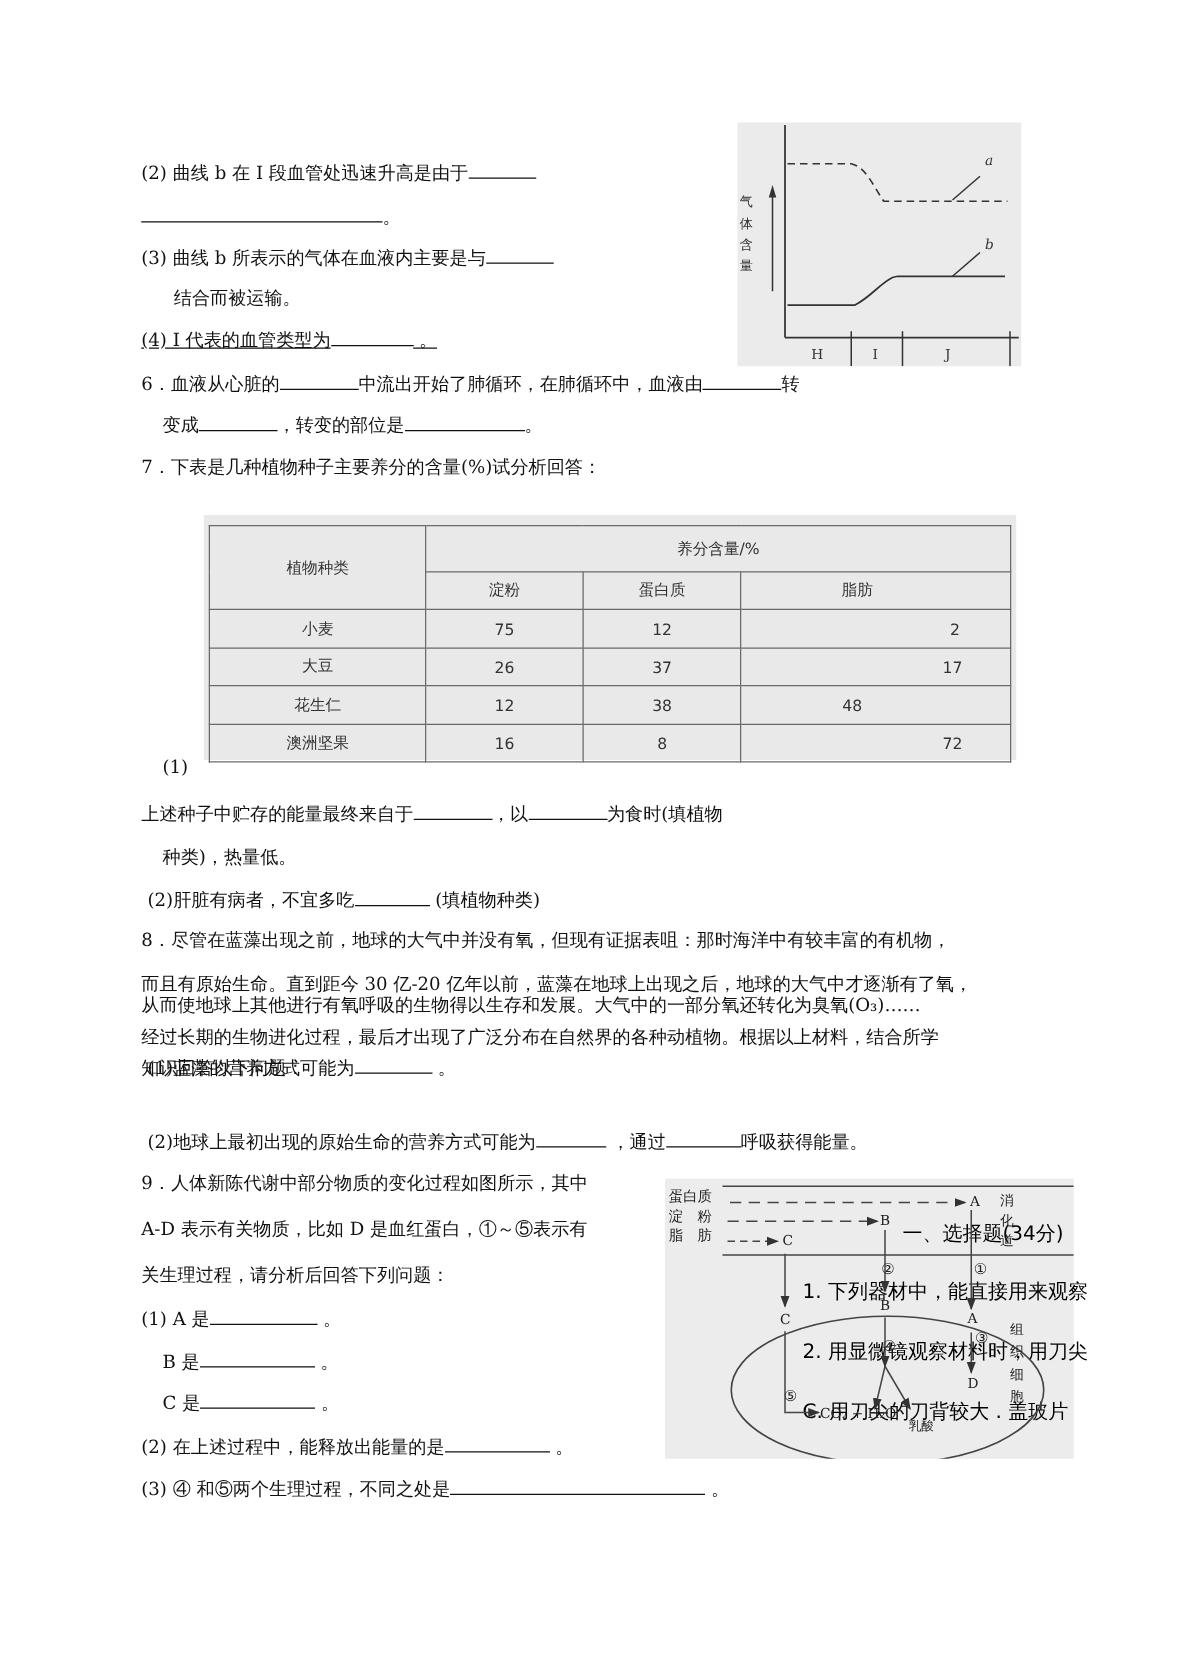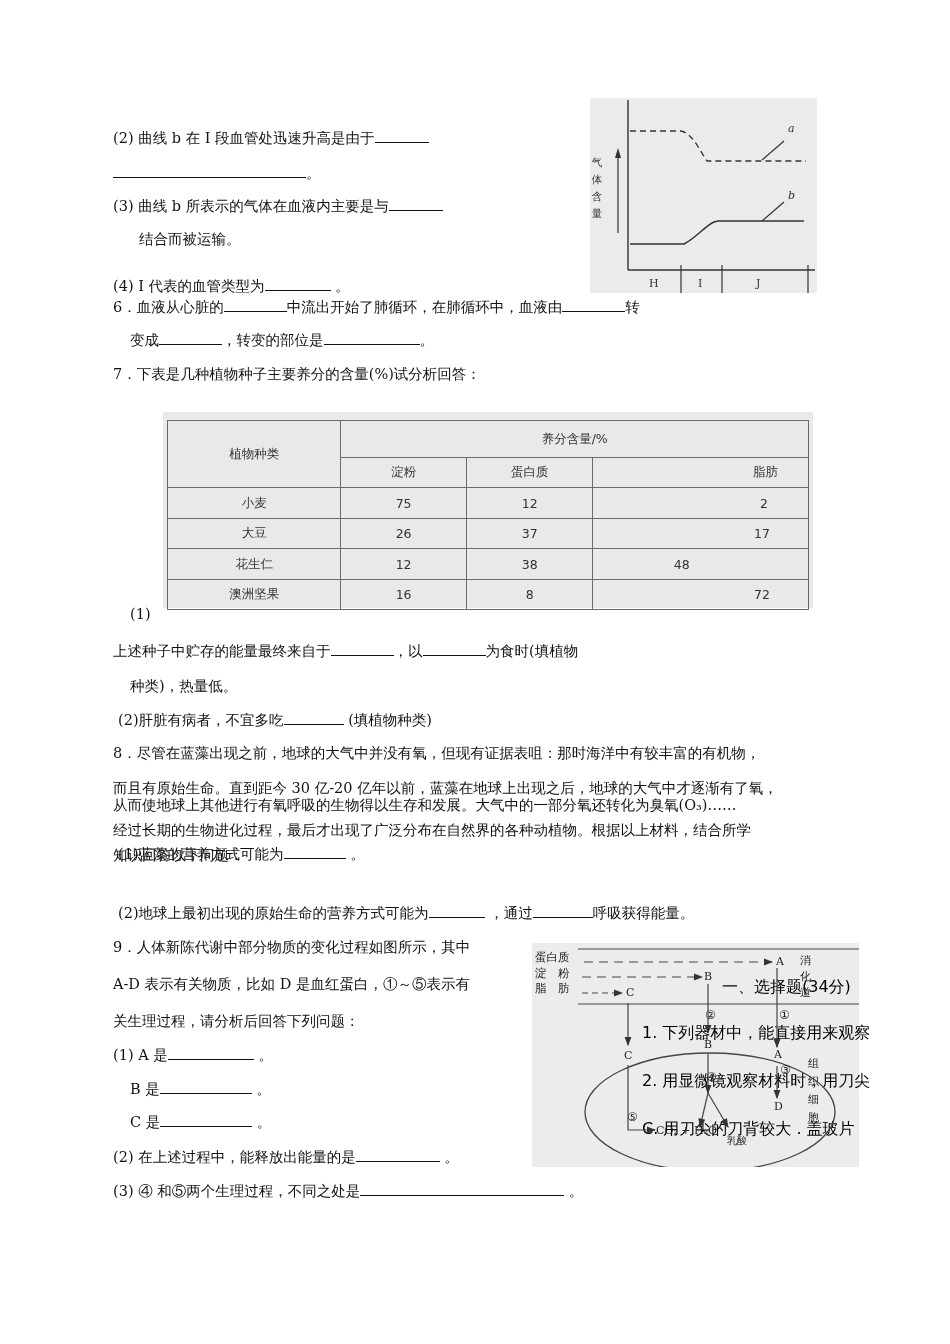--- a/index.html
+++ b/index.html
@@ -23,21 +23,21 @@
 </div>
 <div class="line" style="left:113px; top:163px;">
   <span class="blank" style="width:193px"></span><span>。</span>
 </div>
 <div class="line" style="left:113px; top:196px;">
   <span>(3) 曲线 b 所表示的气体在血液内主要是与</span><span class="blank" style="width:54px"></span>
 </div>
 <div class="line" style="left:139px; top:229px;">
   <span>结合而被运输。</span>
 </div>
-<div class="line" style="left:113px; top:276px;">
+<div class="line" style="left:113px; top:262px;text-decoration:underline;">
   <span>(4) I 代表的血管类型为</span><span class="blank" style="width:66px"></span><span> 。</span>
 </div>
 
 <div class="fig" style="left:590px; top:98px; width:227px; height:195px; background:#ebebeb;">
   <svg width="227" height="195" viewBox="0 0 227 195">
 
     <line x1="38" y1="2" x2="38" y2="172" stroke="#333" stroke-width="1.4"></line>
     <line x1="38" y1="172" x2="225" y2="172" stroke="#333" stroke-width="1.4"></line>
 
     <line x1="91" y1="167" x2="91" y2="195" stroke="#333" stroke-width="1.2"></line>
@@ -86,21 +86,21 @@
         <col style="width:216px">
       </colgroup>
     <tbody>
         <tr style="height:37px">
       <td rowspan="2">植物种类</td>
       <td colspan="3">养分含量/%</td>
     </tr>
     <tr style="height:30px">
       <td>淀粉</td>
       <td style="width:126px">蛋白质</td>
-      <td style="text-align:right; padding-right:30px;">脂肪</td>
+      <td style="text-align:center; padding-right:30px;">脂肪</td>
     </tr>
     <tr style="height:31px">
       <td>小麦</td>
       <td>75</td>
       <td>12</td>
       <td style="text-align:right; padding-right:40px;">2</td>
     </tr>
     <tr style="height:30px">
       <td>大豆</td>
       <td>26</td>

